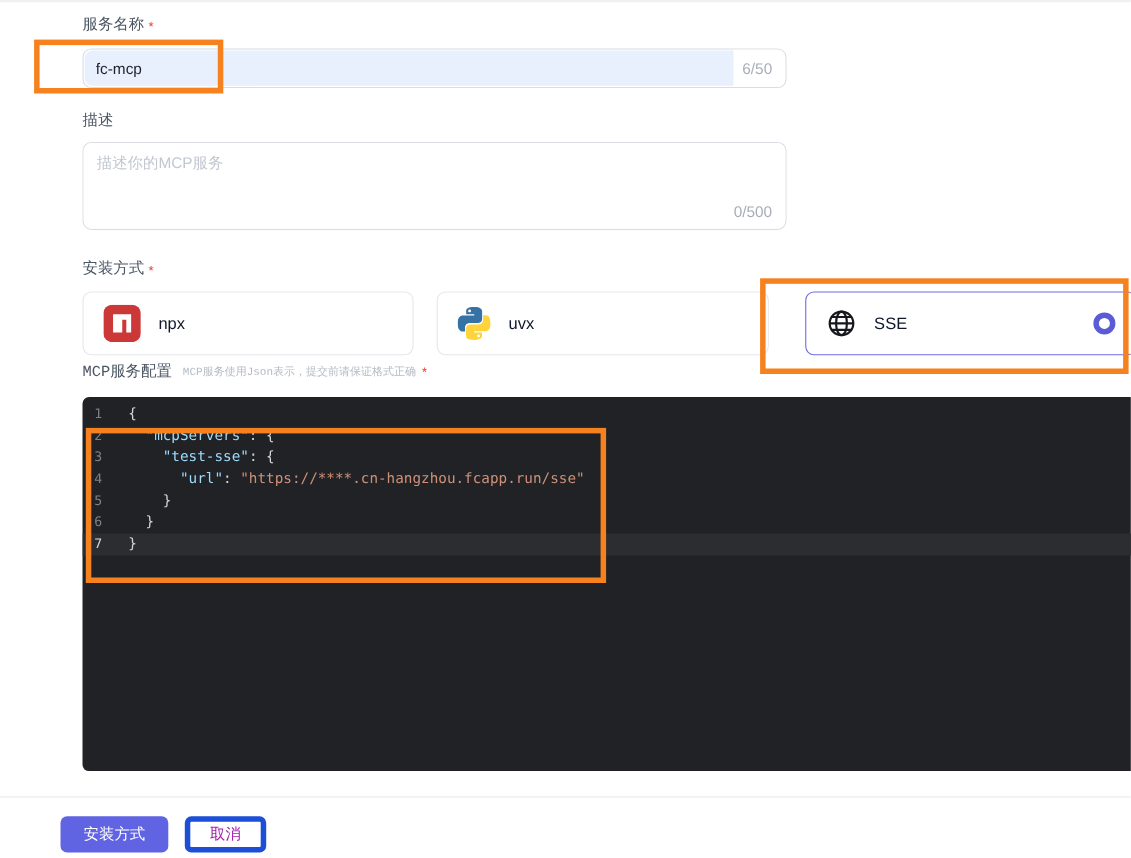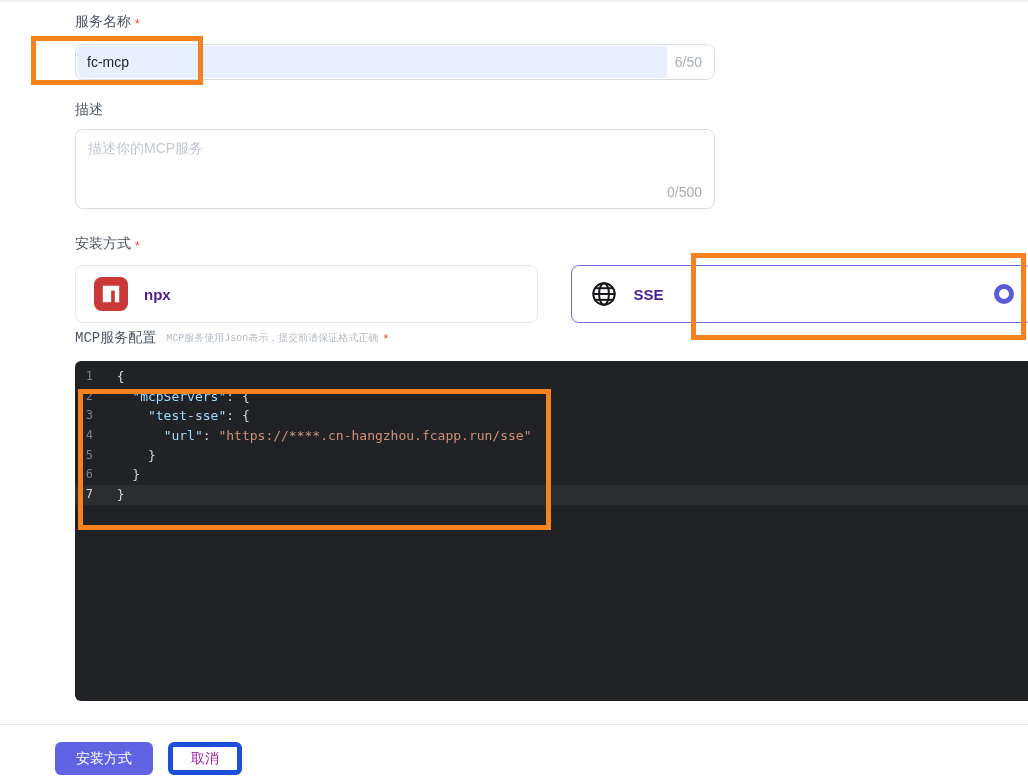--- a/index.html
+++ b/index.html
@@ -27,21 +27,21 @@
                 padding: 10px 12px; font-size: 14px; color: #1f2329; font-family: "Liberation Sans", sans-serif; }
   .desc-input::placeholder { color: #c2c7d0; }
   .desc-counter { position: absolute; right: 12px; bottom: 8px; color: #a8adb7; font-size: 14px; background: transparent; }
 
   
   .install-label { margin-top: 26px; }
   .cards { margin-top: 12px; width: 958px; display: flex; gap: 21px; }
   .card { flex: 1; height: 58px; border: 1px solid #e5e7ec; border-radius: 8px; background: #fff;
           display: flex; align-items: center; padding: 0 18px; gap: 16px; cursor: pointer; }
   .card.selected { border: 1.5px solid #6f6ce0; margin-left: 12px; }
-  .card-label { font-size: 15px; font-weight: 700; color: #4c1d95; }
+  .card-label { font-size: 15px; font-weight: 400; color: #0f172a; }
   .radio { margin-left: auto; width: 20px; height: 20px; border-radius: 50%; border: 5.5px solid #5b5bd6; background: #fff; }
 
   
   .config-label { margin-top: 6px; font-family: Liberation Mono, monospace; }
   .config-title { font-size: 14px; color: #4b5563; }
   .config-hint { font-size: 10px; color: #b4bac4; margin-left: 6px; }
 
   
   .editor { margin-top: 14px; width: 958px; height: 340px; background: #212226; border-radius: 6px;
             padding-top: 6px; font-family: "DejaVu Sans Mono", monospace; font-size: 13px; overflow: hidden; }
@@ -101,20 +101,29 @@
     <div class="card">
       <span class="icon-box">
         <svg width="34" height="34" viewBox="0 0 24 24">
           <rect x="0" y="0" width="24" height="24" rx="5.5" fill="#cb3837"></rect>
           <path fill="#ffffff" d="M6.2 6.2h11.6v11.6h-3.1V9.6h-2.6v8.2H6.2z"></path>
         </svg>
       </span>
       <span class="card-label">npx</span>
     </div>
 
+    <div class="card">
+      <span class="icon-box">
+        <svg width="30" height="30" viewBox="0 0 110 110">
+          <path fill="#3673a5" d="M54.9 0C26.8 0 28.6 12.2 28.6 12.2l.03 12.6h26.8v3.8H17.9S0 26.6 0 54.9c0 28.3 15.6 27.3 15.6 27.3h9.3V69.4s-.5-15.6 15.4-15.6h26.6s14.9.2 14.9-14.4V15.3S84 0 54.9 0zM40.1 8.5c2.7 0 4.8 2.2 4.8 4.8 0 2.7-2.2 4.8-4.8 4.8-2.7 0-4.8-2.2-4.8-4.8 0-2.7 2.2-4.8 4.8-4.8z"></path>
+          <path fill="#ffd43b" d="M55.1 110c28.1 0 26.3-12.2 26.3-12.2l-.03-12.6h-26.8v-3.8h37.5s17.9 2 17.9-26.3c0-28.3-15.6-27.3-15.6-27.3h-9.3v15.1s.5 15.6-15.4 15.6H43.1s-14.9-.2-14.9 14.4v24.2S25.9 110 55.1 110zm14.8-8.5c-2.7 0-4.8-2.2-4.8-4.8 0-2.7 2.2-4.8 4.8-4.8 2.7 0 4.8 2.2 4.8 4.8 0 2.7-2.2 4.8-4.8 4.8z"></path>
+        </svg>
+      </span>
+      <span class="card-label">uvx</span>
+    </div>
 
     <div class="card selected">
       <span class="icon-box">
         <svg width="28" height="28" viewBox="0 0 24 24" fill="none" stroke="#17181c" stroke-width="1.7">
           <circle cx="12" cy="12" r="9.2"></circle>
           <ellipse cx="12" cy="12" rx="4.2" ry="9.2"></ellipse>
           <line x1="2.8" y1="12" x2="21.2" y2="12"></line>
           <line x1="4.1" y1="7" x2="19.9" y2="7"></line>
           <line x1="4.1" y1="17" x2="19.9" y2="17"></line>
         </svg>

